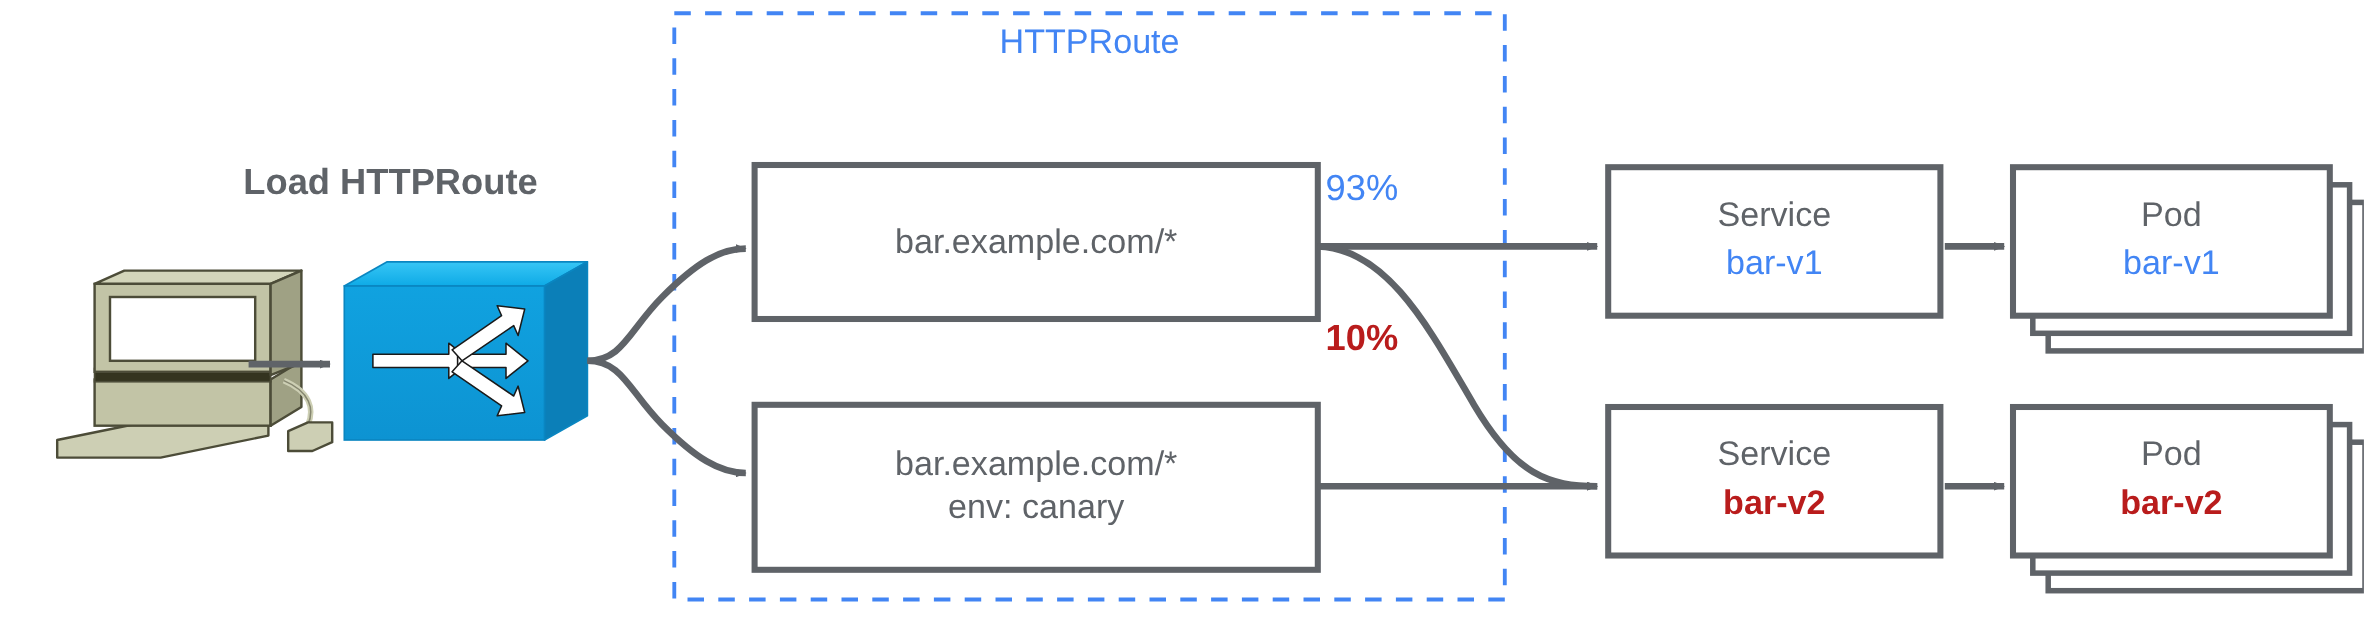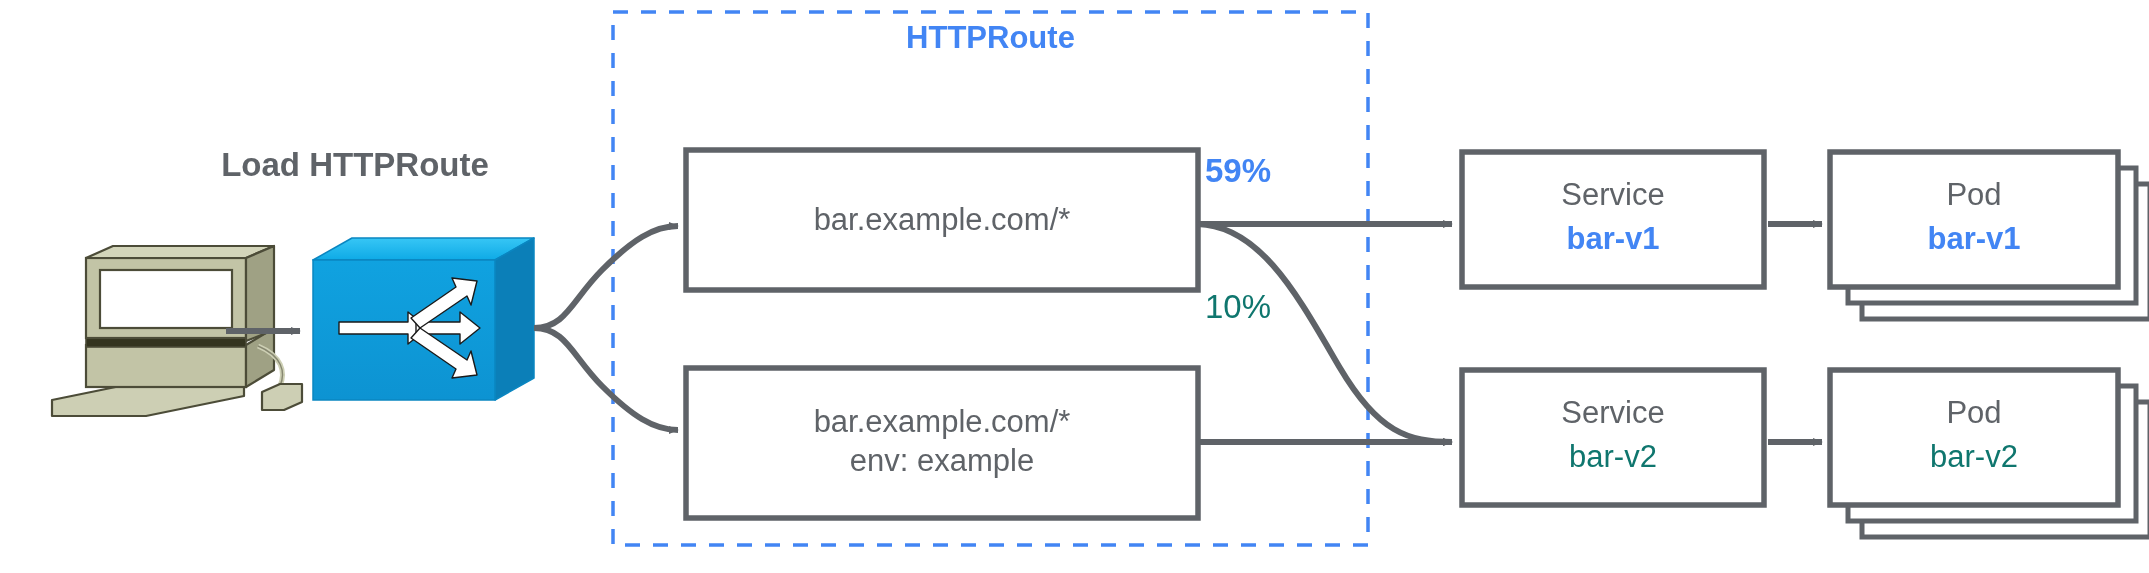--- a/index.html
+++ b/index.html
@@ -25,22 +25,22 @@
   }
   .lbl {
     position: absolute;
     text-align: center;
     line-height: 1.18;
     white-space: nowrap;
     pointer-events: none;
   }
   .gray-bold  { color: #5f6368; font-weight: bold; }
   .gray-reg   { color: #5f6368; font-weight: normal; }
-  .blue-bold  { color: #4285f4; font-weight: bold; }
-  .green-bold { color: #0f766e; font-weight: normal; }
+  .blue-bold  { color: #4285f4; font-weight: normal; }
+  .green-bold { color: #b91c1c; font-weight: bold; }
 </style>
 </head>
 <body>
 
 <div id="stage">
 
   <svg width="2149" height="573" viewBox="0 0 2149 573">
     <defs>
       <marker id="arrow" markerWidth="10" markerHeight="8" refX="9.2" refY="4" orient="auto" markerUnits="userSpaceOnUse">
         <path d="M0,0 L10,4 L0,8 z" fill="#5f6368"></path>
@@ -126,23 +126,23 @@
     </g>
   </svg>
 
   <div class="lbl gray-bold" style="left:200px; top:146px; width:310px; font-size:33px;">Load HTTPRoute</div>
 
   <div class="lbl blue-bold" style="left:613px; top:20px; width:755px; font-size:31px;">HTTPRoute</div>
 
   <div class="lbl gray-reg" style="left:686px; top:202px; width:512px; font-size:31px;">bar.example.com/*</div>
 
   <div class="lbl gray-reg" style="left:686px; top:404px; width:512px; font-size:31px;">bar.example.com/*</div>
-  <div class="lbl gray-reg" style="left:686px; top:443px; width:512px; font-size:31px;">env: example</div>
+  <div class="lbl gray-reg" style="left:686px; top:443px; width:512px; font-size:31px;">env: canary</div>
 
-  <div class="lbl blue-bold" style="left:1205px; top:152px; width:140px; text-align:left; font-size:33px;">59%</div>
+  <div class="lbl blue-bold" style="left:1205px; top:152px; width:140px; text-align:left; font-size:33px;">93%</div>
   <div class="lbl green-bold" style="left:1205px; top:288px; width:140px; text-align:left; font-size:33px;">10%</div>
 
   <div class="lbl gray-reg" style="left:1462px; top:177px; width:302px; font-size:31px;">Service</div>
   <div class="lbl blue-bold" style="left:1462px; top:221px; width:302px; font-size:31px;">bar-v1</div>
 
   <div class="lbl gray-reg" style="left:1462px; top:395px; width:302px; font-size:31px;">Service</div>
   <div class="lbl green-bold" style="left:1462px; top:439px; width:302px; font-size:31px;">bar-v2</div>
 
   <div class="lbl gray-reg" style="left:1830px; top:177px; width:288px; font-size:31px;">Pod</div>
   <div class="lbl blue-bold" style="left:1830px; top:221px; width:288px; font-size:31px;">bar-v1</div>

